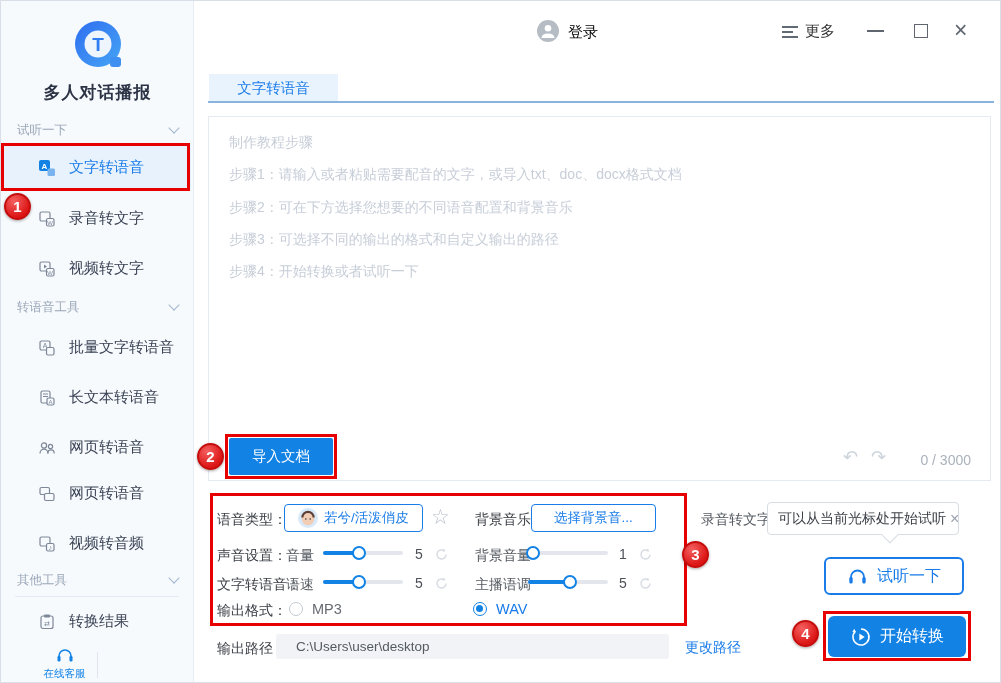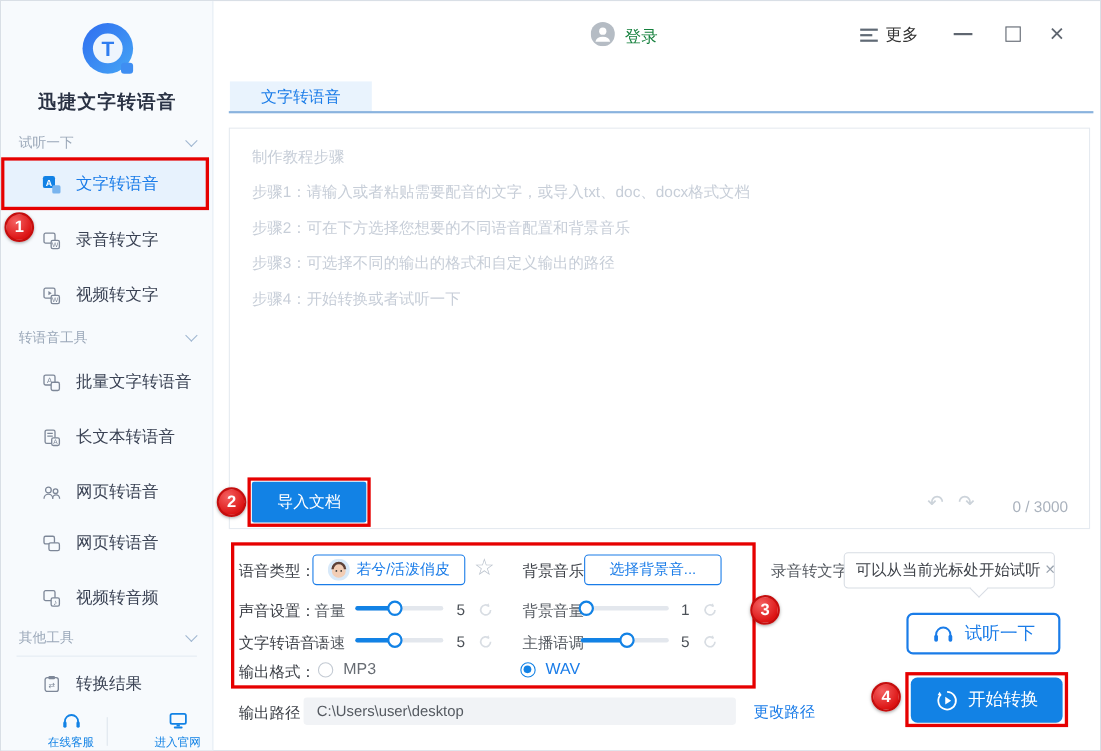--- a/index.html
+++ b/index.html
@@ -21,21 +21,21 @@
   .sfoot .cell { width:96px; display:flex; flex-direction:column; align-items:center; justify-content:center; gap:2px; cursor:pointer;padding-left:31px; }
   .sfoot .cell span { font-size:10.5px; color:#1282e5; }
   .sfoot .vdiv { width:1px; height:26px; background:#dfe6ee; align-self:center; }
 
   
   .redbox { position:absolute; border:3px solid #e60000; pointer-events:none; }
   .badge { position:absolute; width:27px; height:27px; border-radius:50%; background:radial-gradient(circle at 35% 28%, #f46060, #dc1414 72%); border:2px solid #c40e0e; color:#fff; font-weight:bold; font-size:15px; display:flex; align-items:center; justify-content:center; box-shadow:0 1px 3px rgba(0,0,0,.35); z-index:9; }
 
   
   .tb-login { position:absolute; left:536px; top:19px; display:flex; align-items:center; gap:9px; cursor:pointer; }
-  .tb-login span { font-size:15px; color:#15803d; }
+  .tb-login span { font-size:15px; color:#000000; }
   .tb-more { position:absolute; left:781px; top:21px; display:flex; align-items:center; gap:7px; cursor:pointer; }
   .tb-more .bars { display:flex; flex-direction:column; gap:3px; }
   .tb-more .bars i { display:block; height:2px; background:#606a75; }
   .tb-more span { font-size:15px; color:#333; }
   .win-min { position:absolute; left:866px; top:29px; width:17px; height:2px; background:#5f6670; cursor:pointer; }
   .win-max { position:absolute; left:913px; top:23px; width:14px; height:14px; border:1.5px solid #5f6670; cursor:pointer; }
   .win-close { position:absolute; left:953px; top:15px; font-size:23px; color:#5f6670; cursor:pointer; line-height:28px; }
 
   
   .tab { position:absolute; left:208px; top:73px; width:129px; height:28px; background:#e9f3fd; color:#1a7ce8; font-size:14.5px; display:flex; align-items:center; justify-content:center; cursor:pointer; }
@@ -59,21 +59,21 @@
   .slider .track { position:absolute; top:5px; left:0; width:100%; height:4px; border-radius:2px; background:#e3e7ed; }
   .slider .fill { position:absolute; top:5px; left:0; height:4px; border-radius:2px; background:#1282e5; }
   .slider .knob { position:absolute; top:0; width:14px; height:14px; border-radius:50%; background:#fff; border:2px solid #1282e5; }
   .val { position:absolute; font-size:14px; color:#4b5057; }
   .reset { position:absolute; width:15px; height:15px; cursor:pointer; }
   .radio { position:absolute; width:14px; height:14px; border-radius:50%; border:1.5px solid #c3cad3; background:#fff; cursor:pointer; }
   .radio.sel { border-color:#1282e5; }
   .radio.sel::after { content:""; position:absolute; left:2px; top:2px; width:7px; height:7px; border-radius:50%; background:#1282e5; }
   .rlabel { position:absolute; font-size:14.5px; color:#666b72; cursor:pointer; }
   .rlabel.sel { color:#1a7ce8; }
-  .pathbox { position:absolute; left:275px; top:633px; width:393px; height:25px; background:#f1f3f6; border-radius:3px; display:flex; align-items:center; padding-left:12px; font-size:13.5px; color:#555a61; cursor:text; }
+  .pathbox { position:absolute; left:275px; top:633px; width:393px; height:25px; background:#f1f3f6; border-radius:3px; display:flex; align-items:center; padding-left:20px; font-size:13.5px; color:#555a61; cursor:text; }
   .link { position:absolute; font-size:14px; color:#1a7ce8; cursor:pointer; }
   .preview-btn { position:absolute; left:823px; top:556px; width:140px; height:38px; background:#fff; border:2px solid #1a7ce8; border-radius:6px; color:#1a7ce8; font-size:16px; display:flex; align-items:center; justify-content:center; gap:9px; cursor:pointer; }
   .convert-btn { position:absolute; left:827px; top:615px; width:138px; height:41px; background:#1282e5; border:none; border-radius:6px; color:#fff; font-size:16px; display:flex; align-items:center; justify-content:center; gap:8px; cursor:pointer; }
 </style>
 </head>
 <body>
 
 <div id="app">
 
   <aside class="sidebar">
@@ -84,21 +84,21 @@
           <stop offset="0" stop-color="#2f6df0"></stop>
               <stop offset="1" stop-color="#46a6f5"></stop>
         </linearGradient>
           </defs>
         <circle cx="29" cy="27" r="23" fill="url(#lg)"></circle>
         <rect x="41" y="40" width="11" height="10" rx="3" fill="#3f8ef2"></rect>
         <circle cx="29" cy="27" r="13.5" fill="#eef5fd"></circle>
         <text x="29" y="34" text-anchor="middle" font-size="19" font-weight="bold" fill="#2f7df0">T</text>
       </svg>
     </div>
-    <div class="app-title">迅捷文字转语音</div>
+    <div class="app-title">多人对话播报</div>
 
     <div class="sec" style="top:118px">
       <span>试听一下</span>
       <span class="chev"></span>
     </div>
 
     <div class="item active" style="top:143px">
       <span class="ic">
         <svg width="18" height="18" viewBox="0 0 18 18">
           <rect x="1" y="1" width="11" height="11" rx="2" fill="#1282e5"></rect>
@@ -216,30 +216,20 @@
         <span class="icw">
           <svg width="20" height="15" viewBox="0 0 20 15">
             <path d="M4,12 v-4 a6,6 0 0 1 12,0 v4" fill="none" stroke="#1282e5" stroke-width="1.6"></path>
             <rect x="2.5" y="8" width="3" height="5.5" rx="1.3" fill="#1282e5"></rect>
             <rect x="14.5" y="8" width="3" height="5.5" rx="1.3" fill="#1282e5"></rect>
           </svg>
         </span>
         <span>在线客服</span>
       </div>
       <div class="vdiv"></div>
-      <div class="cell">
-        <span class="icw">
-          <svg width="20" height="15" viewBox="0 0 20 15">
-            <rect x="3" y="1" width="14" height="9" rx="1.5" fill="none" stroke="#1282e5" stroke-width="1.6"></rect>
-            <rect x="8.5" y="10.5" width="3" height="2" fill="#1282e5"></rect>
-            <rect x="6" y="12.5" width="8" height="1.7" rx="0.8" fill="#1282e5"></rect>
-          </svg>
-        </span>
-        <span>进入官网</span>
-      </div>
     </div>
   </aside>
 
   <div class="redbox" style="left:0;top:142px;width:189px;height:48px"></div>
   <div class="badge" style="left:3px;top:192px">1</div>
 
   <div class="tb-login">
     <span>
       <svg width="22" height="22" viewBox="0 0 22 22">
         <circle cx="11" cy="11" r="11" fill="#b5bcc4"></circle>

